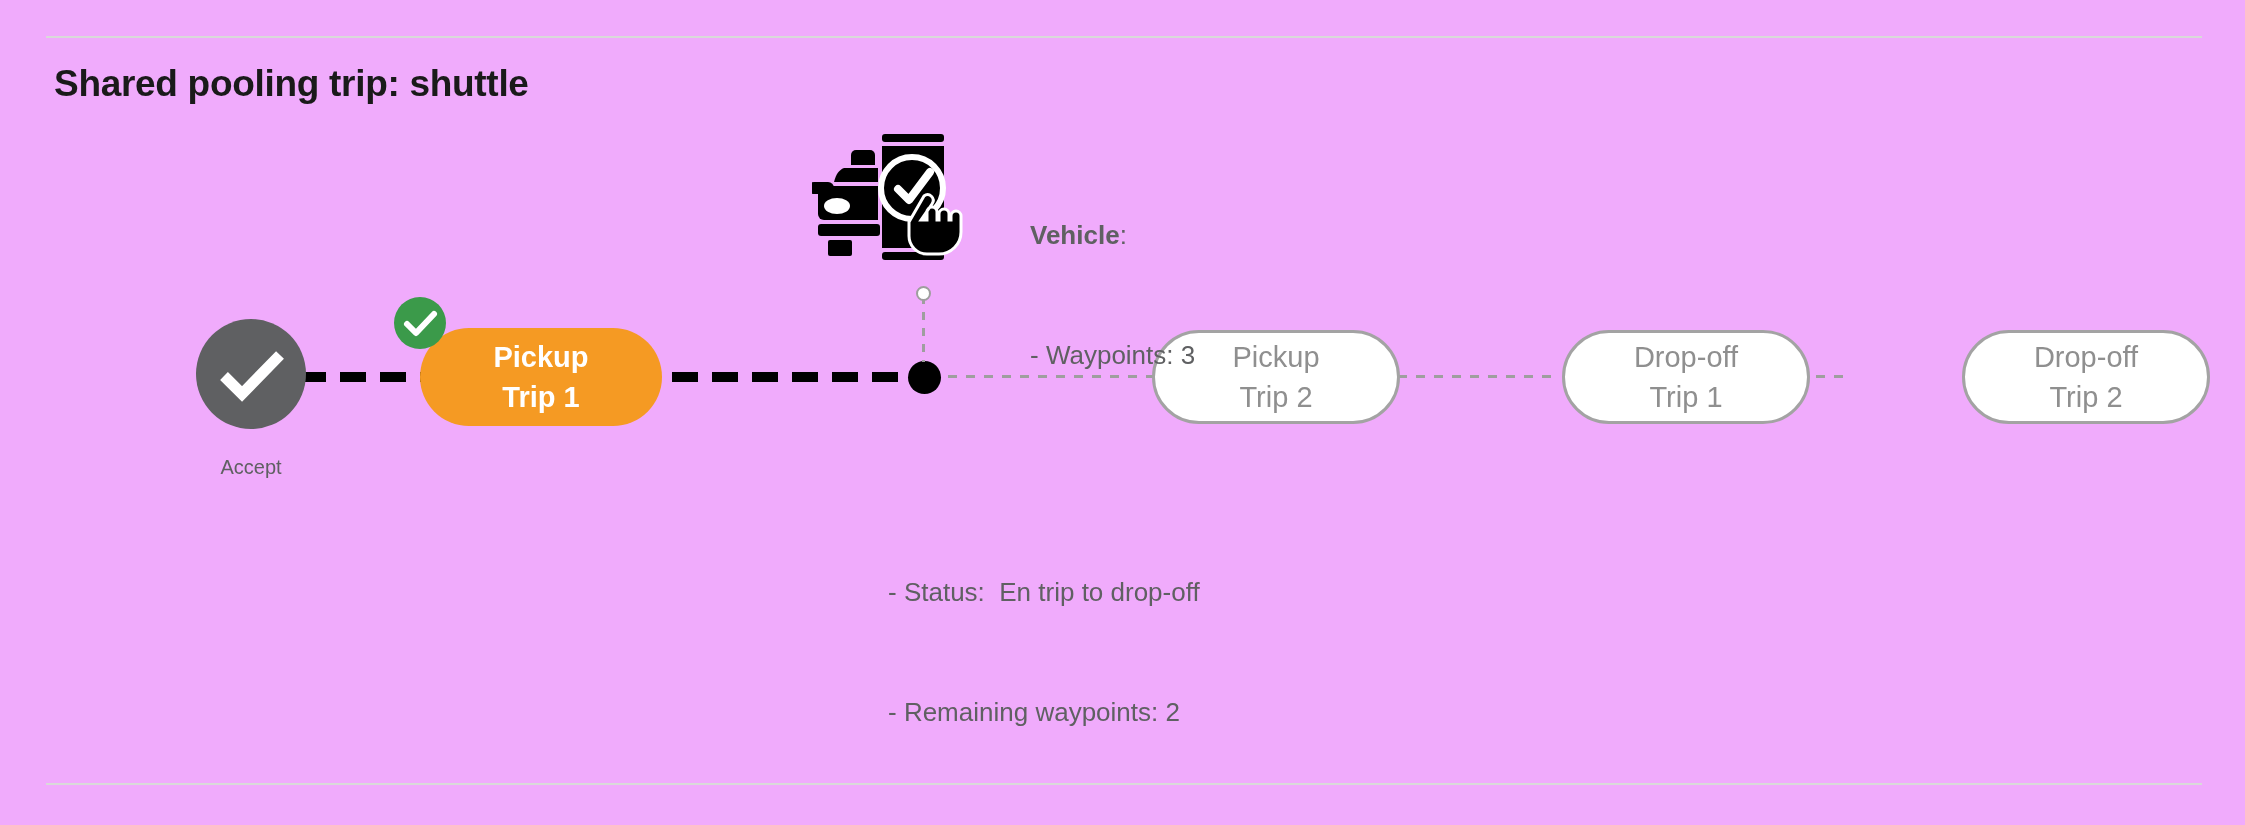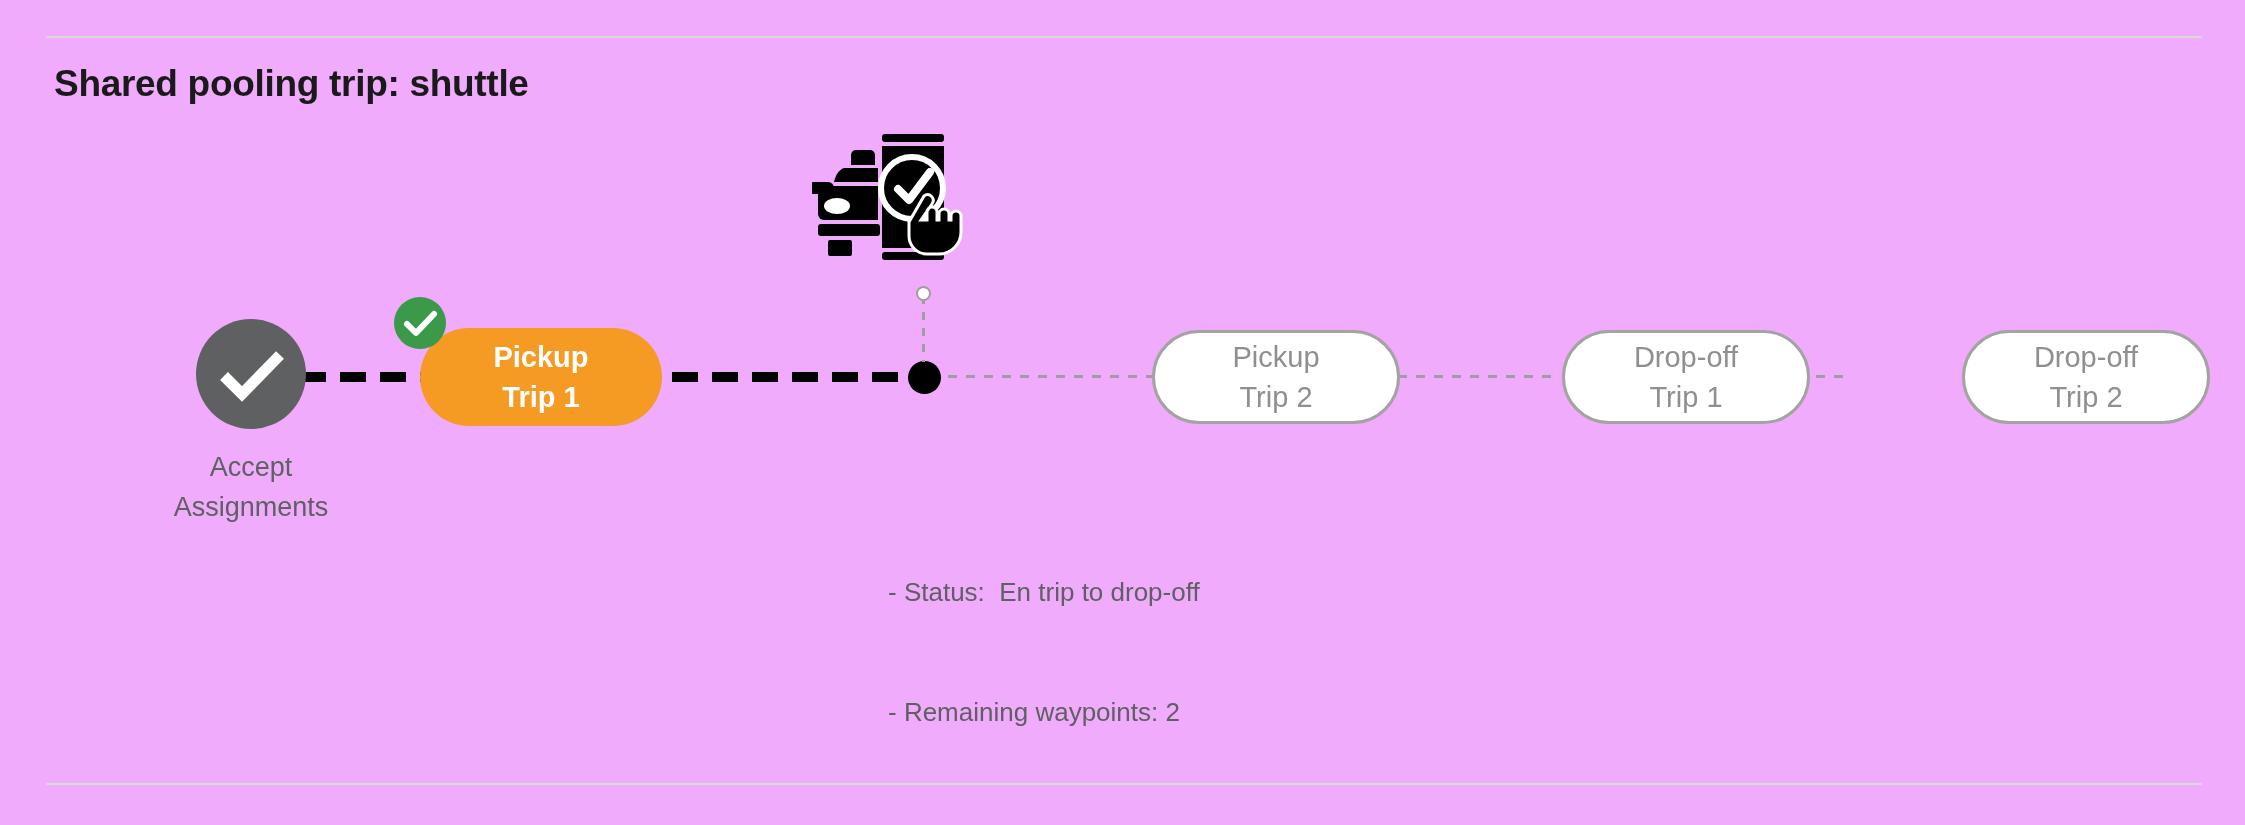--- a/index.html
+++ b/index.html
@@ -95,21 +95,21 @@
     background: #5f6062;
   }
   .node-start svg { display: block; width: 110px; height: 110px; }
 
   .node-start-label {
     position: absolute;
     left: 131px;
     top: 447px;
     width: 240px;
     text-align: center;
-    font-size: 27px;
+    font-size: 20px;
     line-height: 40px;
     color: #5f6062;
   }
 
   
   .pill-active {
     position: absolute;
     left: 420px;
     top: 328px;
     width: 242px;
@@ -242,21 +242,20 @@
   <div class="track-todo seg-f"></div>
   <div class="track-arrow"></div>
 
   <div class="node-start">
     <svg viewBox="0 0 110 110">
       <path d="M28 57 L46 75 L84 36" fill="none" stroke="#ffffff" stroke-width="11" stroke-linecap="butt" stroke-linejoin="miter"></path>
     </svg>
   </div>
   <div class="node-start-label">
     <div>Accept</div>
-    <div>Assignments</div>
   </div>
 
   <div class="pill-active">
     <span>Pickup</span>
     <span>Trip 1</span>
   </div>
   <div class="badge-check">
     <svg viewBox="0 0 52 52">
       <path d="M13 27 L22 36 L40 17" fill="none" stroke="#ffffff" stroke-width="6" stroke-linecap="round" stroke-linejoin="round"></path>
     </svg>
@@ -304,20 +303,24 @@
         <path d="M86 69 L97 80 L118 52" fill="none" stroke="#ffffff" stroke-width="8" stroke-linecap="round" stroke-linejoin="round"></path>
 
         <path d="M112 76 c5 -4 12 2 8 8 l-11 16 h6 v-8 a5 5 0 0 1 10 0 v8 h2 v-6 a5 5 0 0 1 10 0 v6 h2 v-4
                  a5 5 0 0 1 10 0 v16 a22 22 0 0 1 -22 22 h-12 a18 18 0 0 1 -18 -18 v-14 z"></path>
         <path d="M112 76 c5 -4 12 2 8 8 l-11 16 h6 v-8 a5 5 0 0 1 10 0 v8 h2 v-6 a5 5 0 0 1 10 0 v6 h2 v-4
                  a5 5 0 0 1 10 0 v16 a22 22 0 0 1 -22 22 h-12 a18 18 0 0 1 -18 -18 v-14 z" fill="none" stroke="#ffffff" stroke-width="3"></path>
       </g>
     </svg>
   </div>
 
+  <div class="vehicle-info">
+    <div><span class="hdr">Vehicle</span><span>:</span></div>
+    <div>- Waypoints: 3</div>
+  </div>
 
   <div class="trips-info">
     <div class="row">- Status:  En trip to drop-off</div>
     <div class="row">- Remaining waypoints: 2</div>
     
     
     
   </div>
 
 </div>

